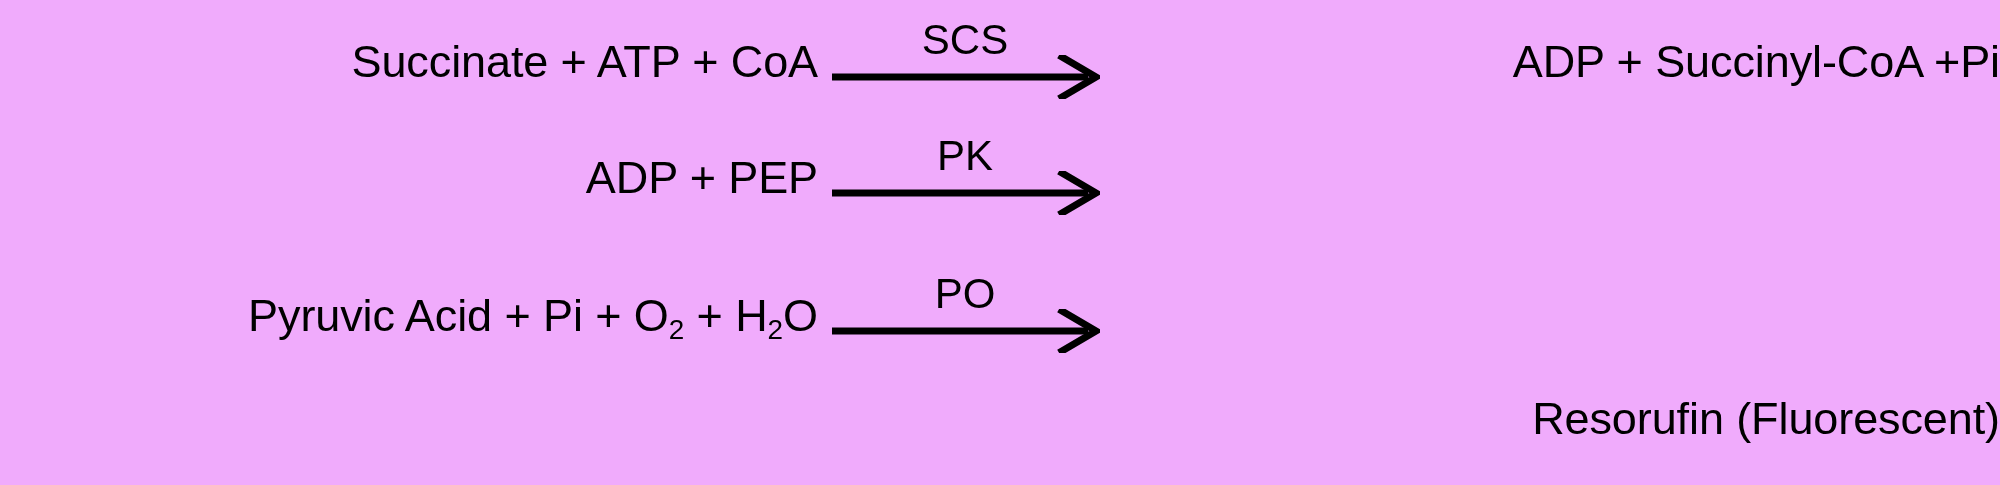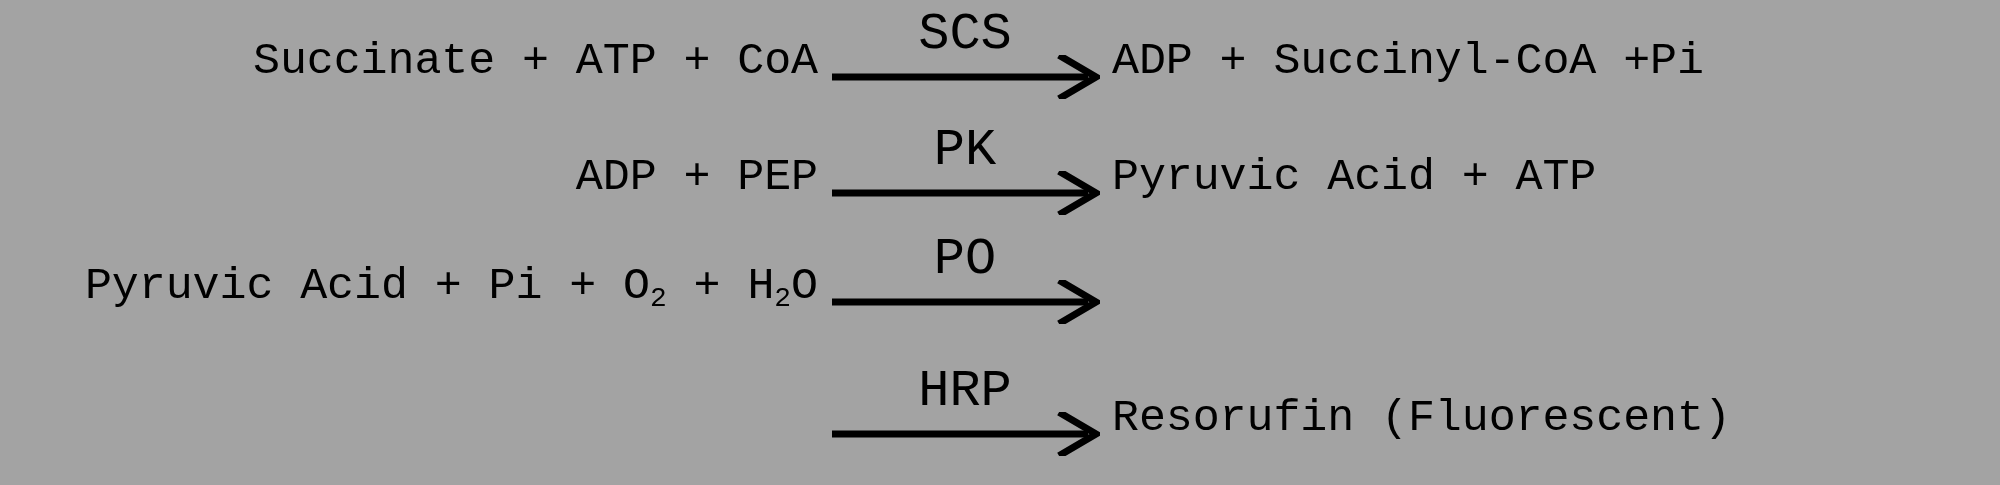--- a/index.html
+++ b/index.html
@@ -5,22 +5,22 @@
 <style>
   html, body {
     margin: 0;
     padding: 0;
     background: #ffffff;
   }
   #scheme {
     position: relative;
     width: 2000px;
     height: 485px;
-    background: #a3a3a3;
-    font-family: Liberation Mono, monospace;
+    background: #f0abfc;
+    font-family: Liberation Sans, sans-serif;
     color: #000000;
     overflow: hidden;
   }
 
   .reaction-row {
     position: absolute;
     left: 0;
     width: 2000px;
     height: 119px;
     display: flex;
@@ -35,40 +35,40 @@
     text-align: right;
     white-space: nowrap;
     font-size: 45px;
     line-height: 1;
     letter-spacing: -0.1px;
   }
   .products {
     position: absolute;
     left: 1112px;
     width: 888px;
-    text-align: left;
+    text-align: right;
     white-space: nowrap;
     font-size: 45px;
     line-height: 1;
     letter-spacing: -0.1px;
   }
 
   .arrow-block {
     position: absolute;
     left: 830px;
     width: 270px;
     height: 119px;
   }
   .enzyme-label {
     position: absolute;
     left: 0;
     width: 270px;
     bottom: 60px;
     text-align: center;
-    font-size: 52px;
+    font-size: 42px;
     line-height: 1;
     white-space: nowrap;
   }
   .arrow-svg {
     position: absolute;
     left: 0;
     bottom: 22px;
     width: 270px;
     height: 44px;
     display: block;
@@ -78,21 +78,21 @@
     font-size: 0.62em;
     vertical-align: baseline;
     position: relative;
     top: 0.28em;
     letter-spacing: 0;
   }
 
   
   #row-0 { top: 2px; }
   #row-1 { top: 118px; }
-  #row-2 { top: 227px; }
+  #row-2 { top: 256px; }
   #row-3 { top: 359px; }
 </style>
 </head>
 <body>
 
 <div id="scheme">
 
   <div class="reaction-row" id="row-0">
     <div class="reactants">Succinate + ATP + CoA</div>
     <div class="arrow-block">
@@ -107,38 +107,30 @@
 
   <div class="reaction-row" id="row-1">
     <div class="reactants">ADP + PEP</div>
     <div class="arrow-block">
       <div class="enzyme-label">PK</div>
       <svg class="arrow-svg" viewBox="0 0 270 44" aria-hidden="true">
         <line x1="2" y1="22" x2="258" y2="22" stroke="#000000" stroke-width="7"></line>
         <polyline points="232,2 266,22 232,42" fill="none" stroke="#000000" stroke-width="7" stroke-linecap="square" stroke-linejoin="miter"></polyline>
       </svg>
     </div>
-    <div class="products">Pyruvic Acid + ATP</div>
   </div>
 
   <div class="reaction-row" id="row-2">
     <div class="reactants">Pyruvic Acid + Pi + O<sub>2</sub> + H<sub>2</sub>O</div>
     <div class="arrow-block">
       <div class="enzyme-label">PO</div>
       <svg class="arrow-svg" viewBox="0 0 270 44" aria-hidden="true">
         <line x1="2" y1="22" x2="258" y2="22" stroke="#000000" stroke-width="7"></line>
         <polyline points="232,2 266,22 232,42" fill="none" stroke="#000000" stroke-width="7" stroke-linecap="square" stroke-linejoin="miter"></polyline>
       </svg>
     </div>
   </div>
 
   <div class="reaction-row" id="row-3">
-    <div class="arrow-block">
-      <div class="enzyme-label">HRP</div>
-      <svg class="arrow-svg" viewBox="0 0 270 44" aria-hidden="true">
-        <line x1="2" y1="22" x2="258" y2="22" stroke="#000000" stroke-width="7"></line>
-        <polyline points="232,2 266,22 232,42" fill="none" stroke="#000000" stroke-width="7" stroke-linecap="square" stroke-linejoin="miter"></polyline>
-      </svg>
-    </div>
     <div class="products">Resorufin (Fluorescent)</div>
   </div>
 
 </div>
 
 </body></html>

